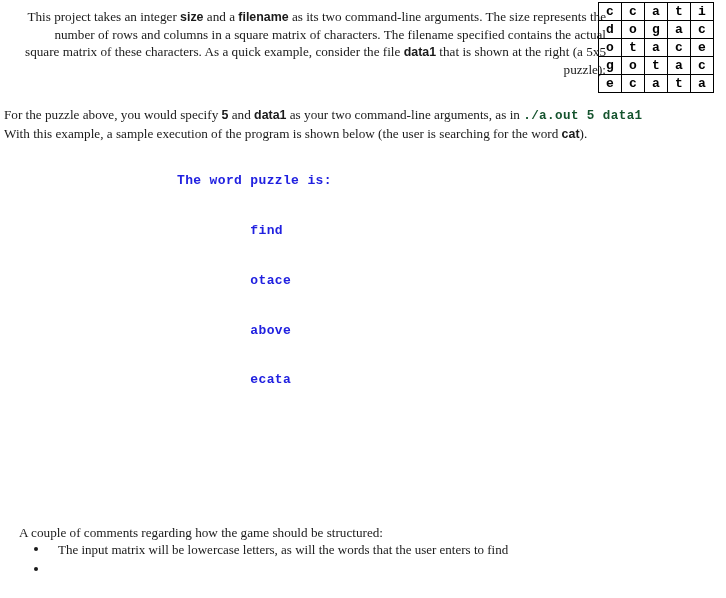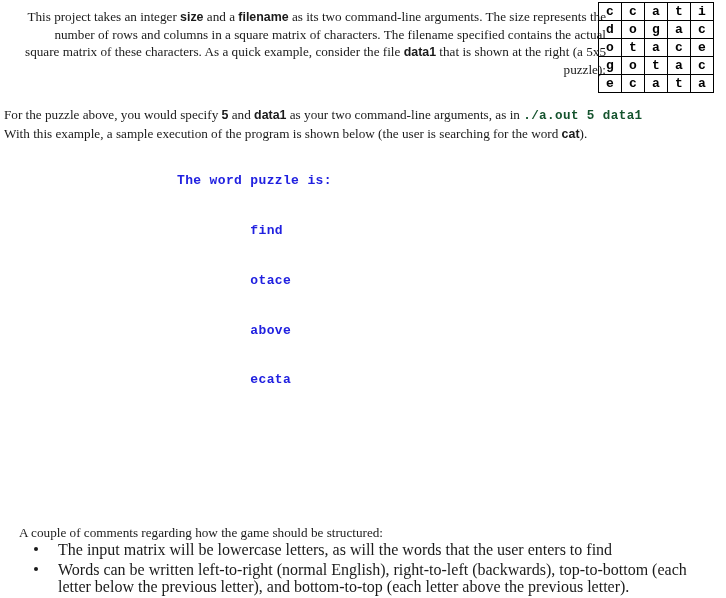--- a/index.html
+++ b/index.html
@@ -101,21 +101,21 @@
     padding: 0;
     position: absolute;
     left: 30px;
     top: 541px;
     width: 690px;
   }
   ul.notes li {
     position: relative;
     padding-left: 28px;
     margin-bottom: 3px;
-    font-size: 16px;
+    font-size: 13px;
     line-height: 17px;
     color: #1a1a1a;
   }
   ul.notes li .bullet-dot {
     position: absolute;
     left: 4px;
     top: 6px;
     width: 4px;
     height: 4px;
     background: #1a1a1a;
@@ -195,14 +195,14 @@
   
   
   
   
 </div>
 
 <div class="prose tail-para">A couple of comments regarding how the game should be structured:</div>
 
 <ul class="notes">
   <li><span class="bullet-dot"></span><span>The input matrix will be lowercase letters, as will the words that the user enters to find</span></li>
-  <li><span class="bullet-dot"></span><span>Words can be written left-to-right (normal English), right-to-left (backwards), top-to-bottom (each letter below the previous letter), and bottom-to-top (each letter above the previous letter).</span></li>
+  <li><span class="bullet-dot"></span></li>
 </ul>
 
 </body></html>

